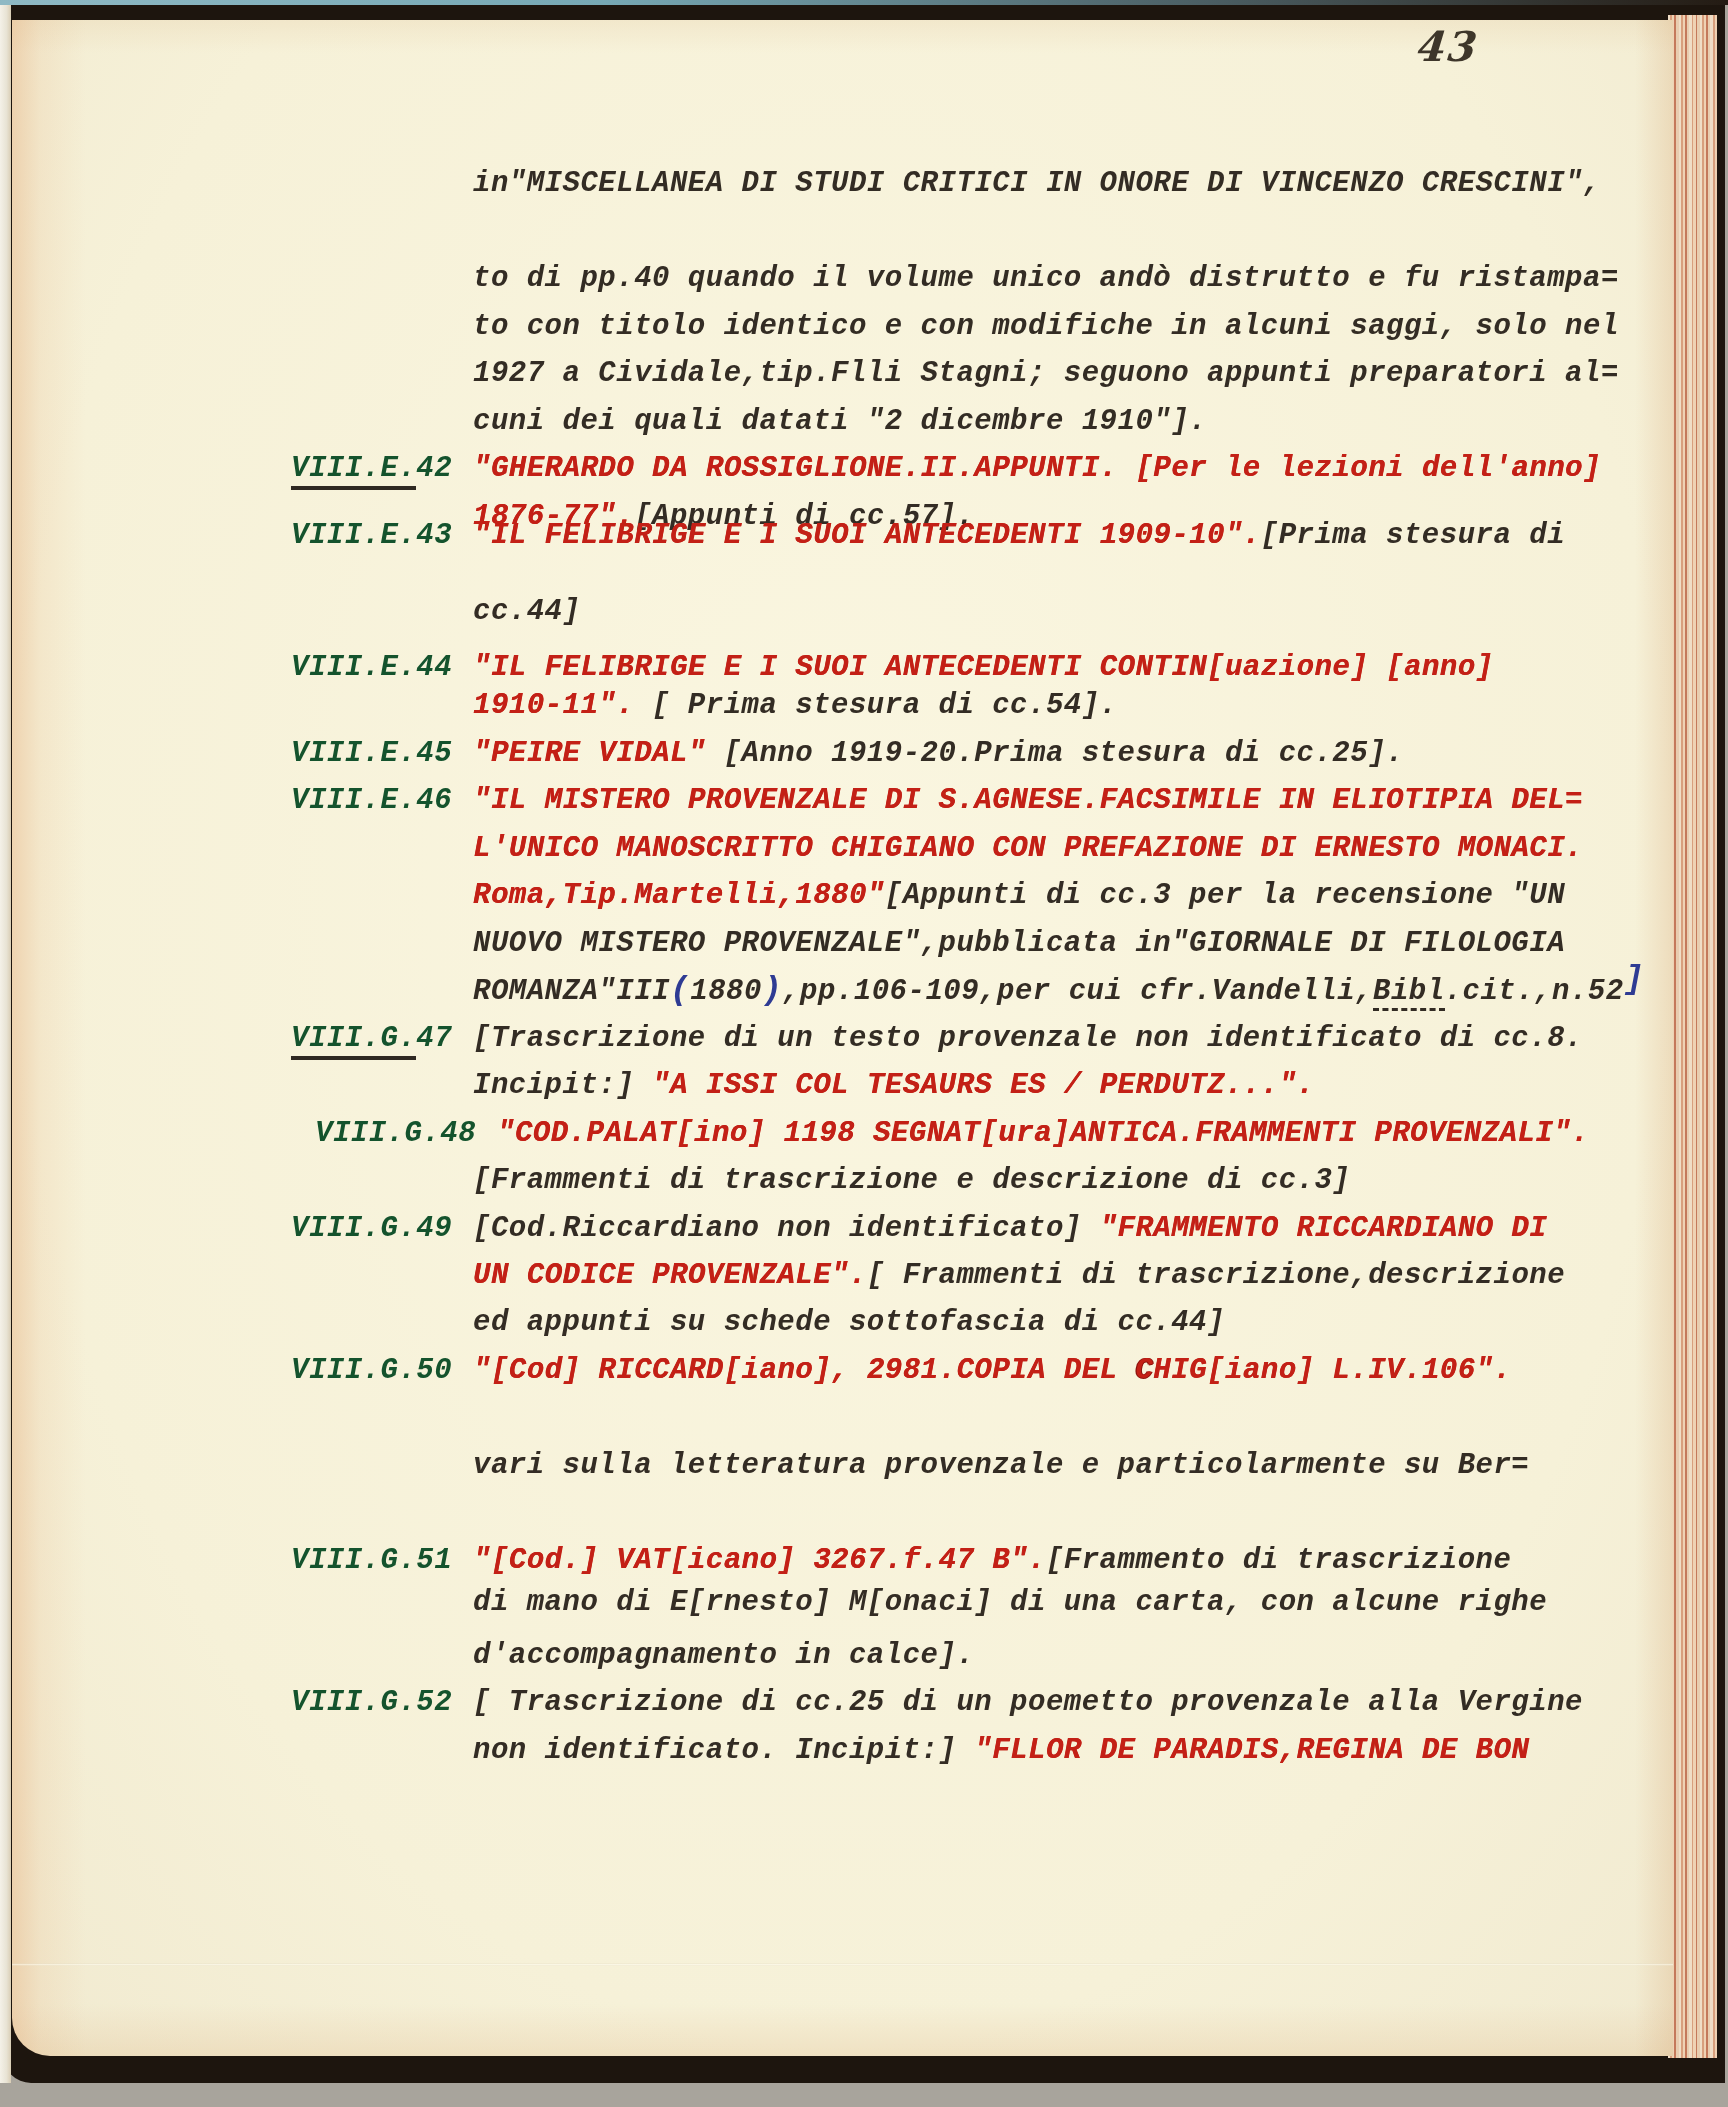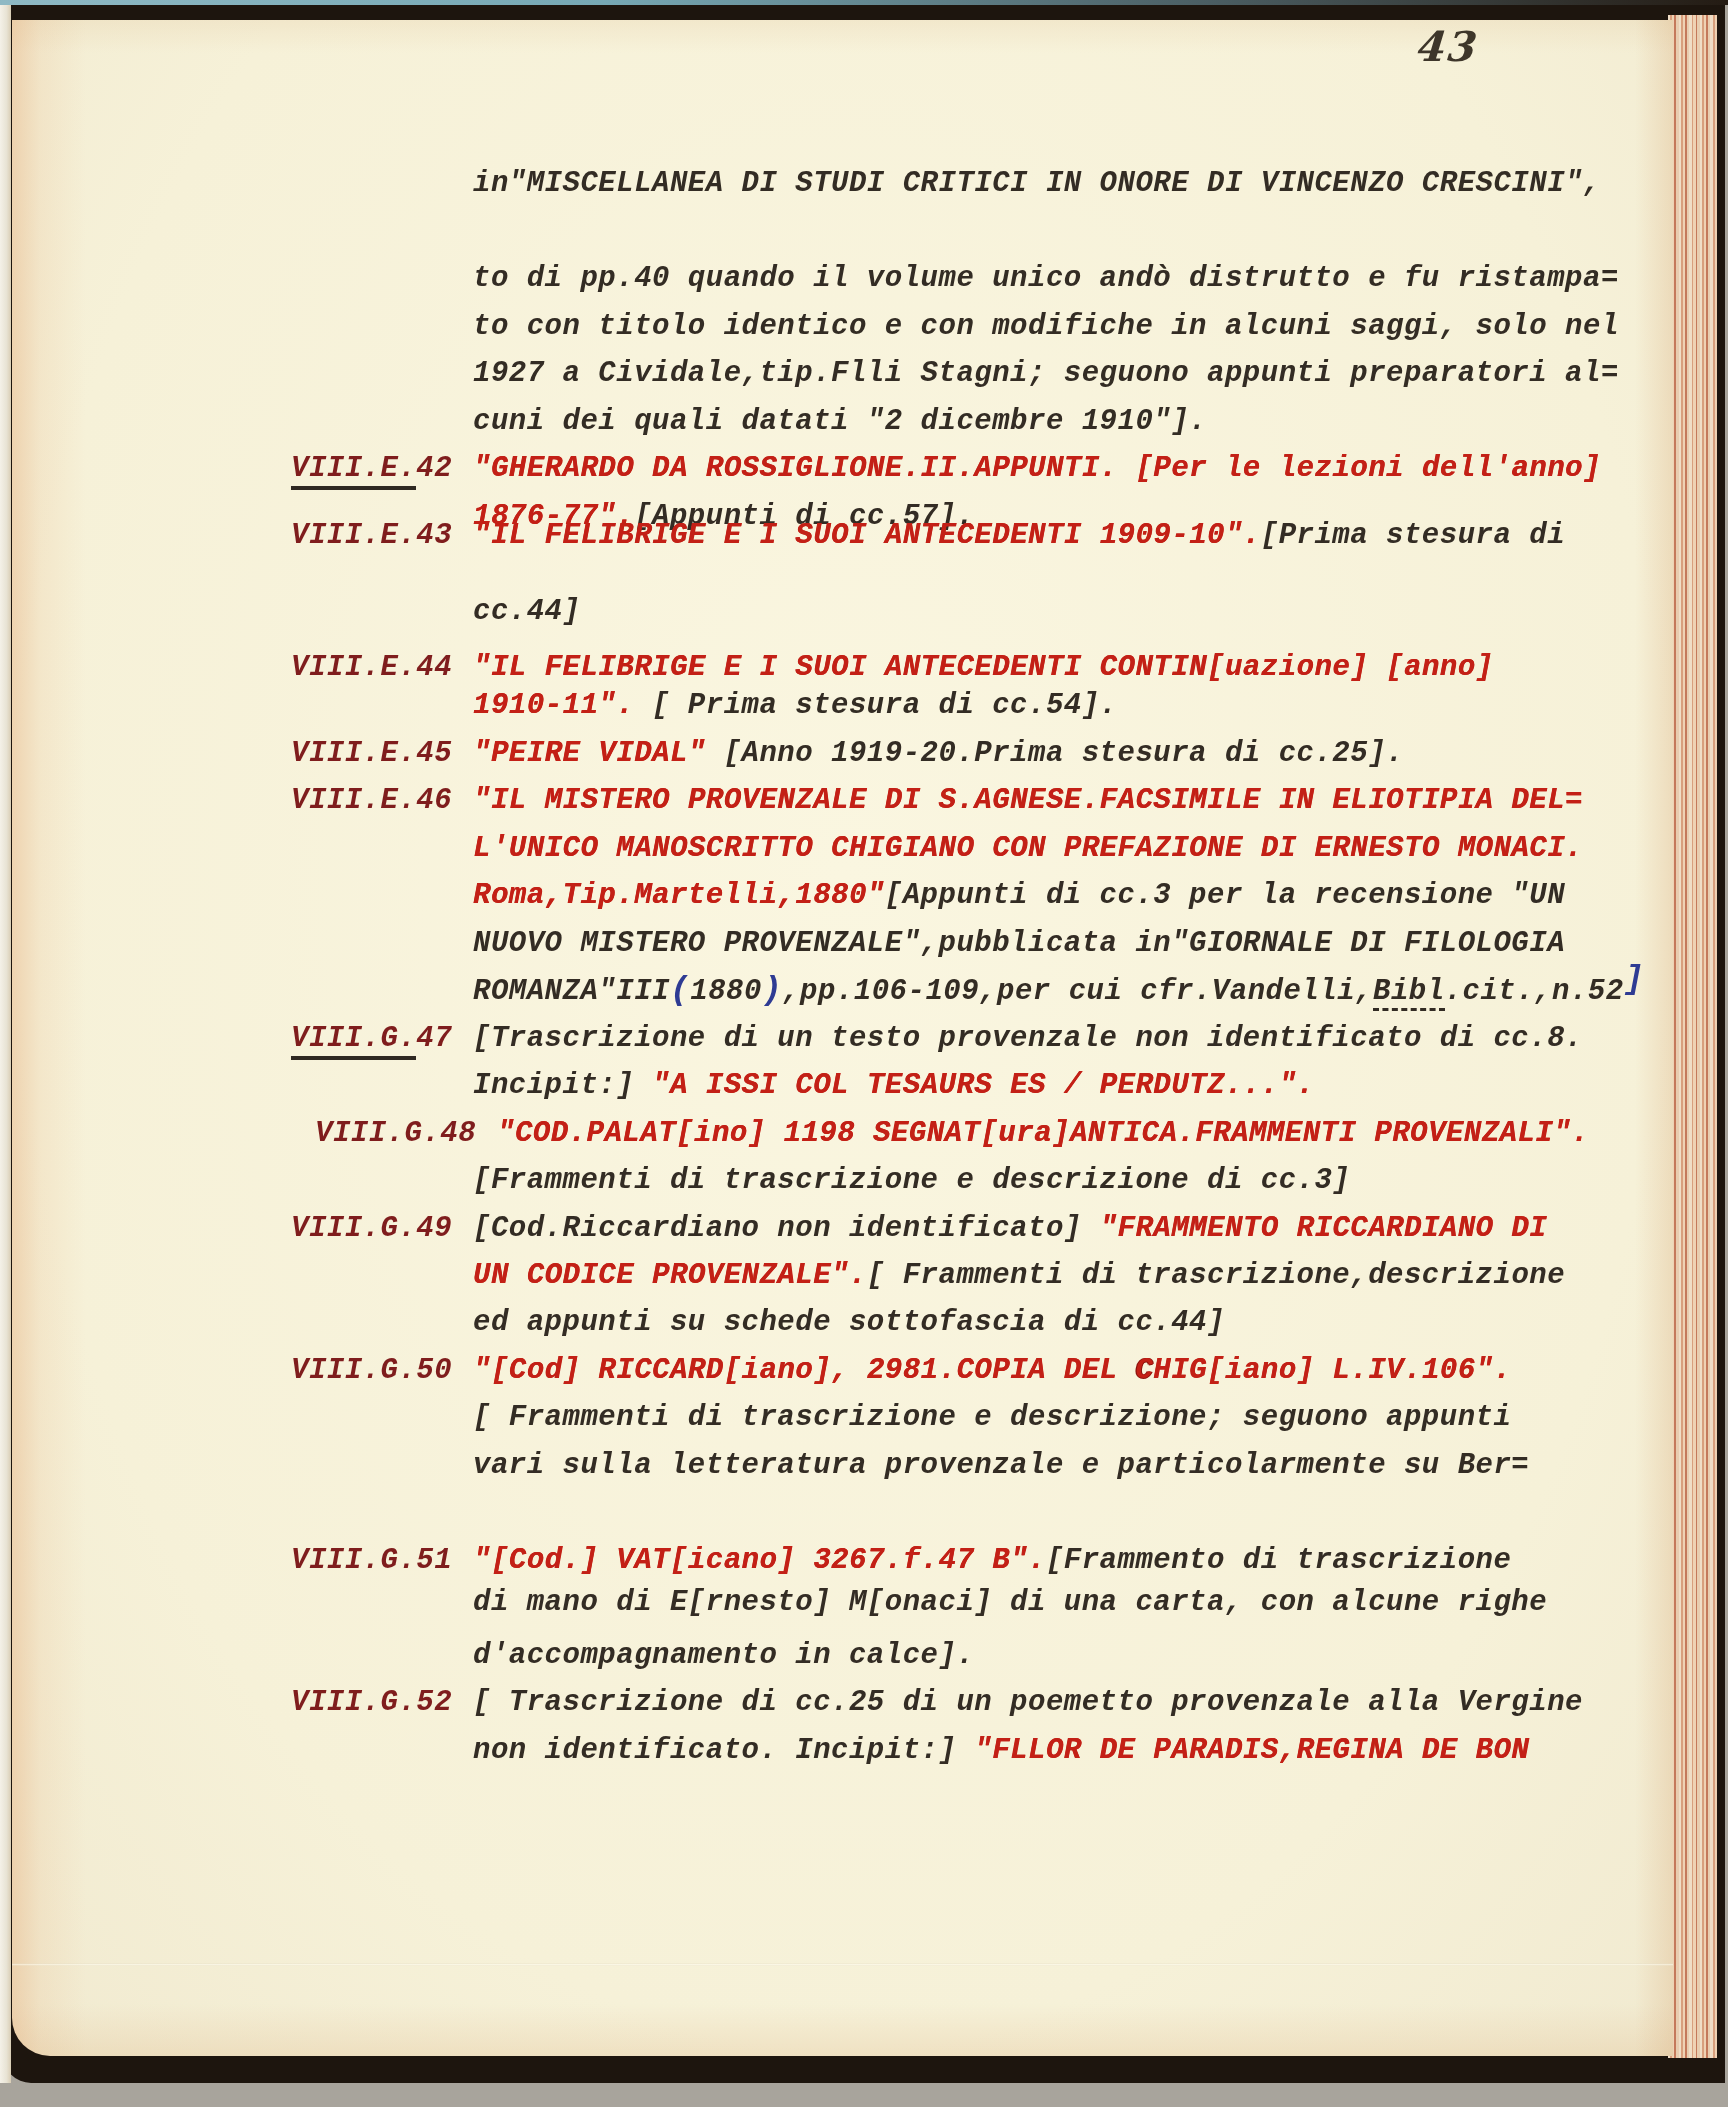--- a/index.html
+++ b/index.html
@@ -29,21 +29,21 @@
   
   .left-sliver{position:absolute;left:0;top:3.3px;width:10.6px;height:2080px;
                background:linear-gradient(90deg,#f4f1e8 0%,#e8e3d4 60%,#d9cdb4 100%);}
   .page-number{position:absolute;left:1418px;top:23px;font-family:"DejaVu Serif",serif;
                font-style:italic;font-weight:bold;font-size:41px;color:#3e362a;
                transform:skewX(-6deg);letter-spacing:1.6px;}
   
   .text-layer{position:absolute;left:0;top:0;width:1728px;height:2107px;}
   .row{position:absolute;left:0;width:1686px;height:47px;line-height:47px;
        font-style:italic;font-weight:bold;font-size:29px;letter-spacing:0.5px;white-space:pre;}
-  .label{position:absolute;left:291px;color:#7f1d1d;}
+  .label{position:absolute;left:291px;color:#14532d;}
   .lab-u{border-bottom:4.1px solid #2f2922;padding-bottom:0.8px;}
   .content{position:absolute;left:473px;}
   .seg.k{color:#332c24;}
   .seg.r{color:#c32016;text-shadow:0.3px 0 0 #c32016;}
   .seg.b{color:#2e3b93;font-size:33px;}
   .seg.dash{border-bottom:3.3px dashed #332c24;}
   .seg.sup{position:relative;top:-11.5px;}
   .seg.over{text-shadow:1.2px 0 0 #8d130d,-1.2px 0 0 #8d130d,0 1.2px 0 #8d130d;}
 </style>
 </head>
@@ -76,21 +76,20 @@
       <div class="row" style="top: 920px;"><span class="content"><span class="seg k">NUOVO MISTERO PROVENZALE",pubblicata in"GIORNALE DI FILOLOGIA</span></span></div>
       <div class="row" style="top: 967px;"><span class="content"><span class="seg k">ROMANZA"III</span><span class="seg b">(</span><span class="seg k">1880</span><span class="seg b">)</span><span class="seg k">,pp.106-109,per cui cfr.Vandelli,</span><span class="seg k dash">Bibl</span><span class="seg k">.cit.,n.52</span><span class="seg b sup">]</span></span></div>
       <div class="row" style="top: 1015px;"><span class="label"><span class="lab-u">VIII.G.</span>47</span><span class="content"><span class="seg k">[Trascrizione di un testo provenzale non identificato di cc.8.</span></span></div>
       <div class="row" style="top: 1062px;"><span class="content"><span class="seg k">Incipit:] </span><span class="seg r">"A ISSI COL TESAURS ES / PERDUTZ...".</span></span></div>
       <div class="row" style="top: 1110px; margin-left: 24px;"><span class="label">VIII.G.48</span><span class="content"><span class="seg r">"COD.PALAT[ino] 1198 SEGNAT[ura]ANTICA.FRAMMENTI PROVENZALI".</span></span></div>
       <div class="row" style="top: 1157px;"><span class="content"><span class="seg k">[Frammenti di trascrizione e descrizione di cc.3]</span></span></div>
       <div class="row" style="top: 1205px;"><span class="label">VIII.G.49</span><span class="content"><span class="seg k">[Cod.Riccardiano non identificato] </span><span class="seg r">"FRAMMENTO RICCARDIANO DI</span></span></div>
       <div class="row" style="top: 1252px;"><span class="content"><span class="seg r">UN CODICE PROVENZALE".</span><span class="seg k">[ Frammenti di trascrizione,descrizione</span></span></div>
       <div class="row" style="top: 1299px;"><span class="content"><span class="seg k">ed appunti su schede sottofascia di cc.44]</span></span></div>
       <div class="row" style="top: 1347px;"><span class="label">VIII.G.50</span><span class="content"><span class="seg r">"[Cod] RICCARD[iano], 2981.COPIA DEL </span><span class="seg r over">C</span><span class="seg r">HIG[iano] L.IV.106".</span></span></div>
-      <div class="row" style="top: 1394px;"><span class="content"><span class="seg k">[ Frammenti di trascrizione e descrizione; seguono appunti</span></span></div>
       <div class="row" style="top: 1442px;"><span class="content"><span class="seg k">vari sulla letteratura provenzale e particolarmente su Ber=</span></span></div>
       <div class="row" style="top: 1537px;"><span class="label">VIII.G.51</span><span class="content"><span class="seg r">"[Cod.] VAT[icano] 3267.f.47 B".</span><span class="seg k">[Frammento di trascrizione</span></span></div>
       <div class="row" style="top: 1579px;"><span class="content"><span class="seg k">di mano di E[rnesto] M[onaci] di una carta, con alcune righe</span></span></div>
       <div class="row" style="top: 1632px;"><span class="content"><span class="seg k">d'accompagnamento in calce].</span></span></div>
       <div class="row" style="top: 1679px;"><span class="label">VIII.G.52</span><span class="content"><span class="seg k">[ Trascrizione di cc.25 di un poemetto provenzale alla Vergine</span></span></div>
       <div class="row" style="top: 1727px;"><span class="content"><span class="seg k">non identificato. Incipit:] </span><span class="seg r">"FLLOR DE PARADIS,REGINA DE BON</span></span></div>
     </div>
   <div class="top-cyan"></div>
 </div>
 

